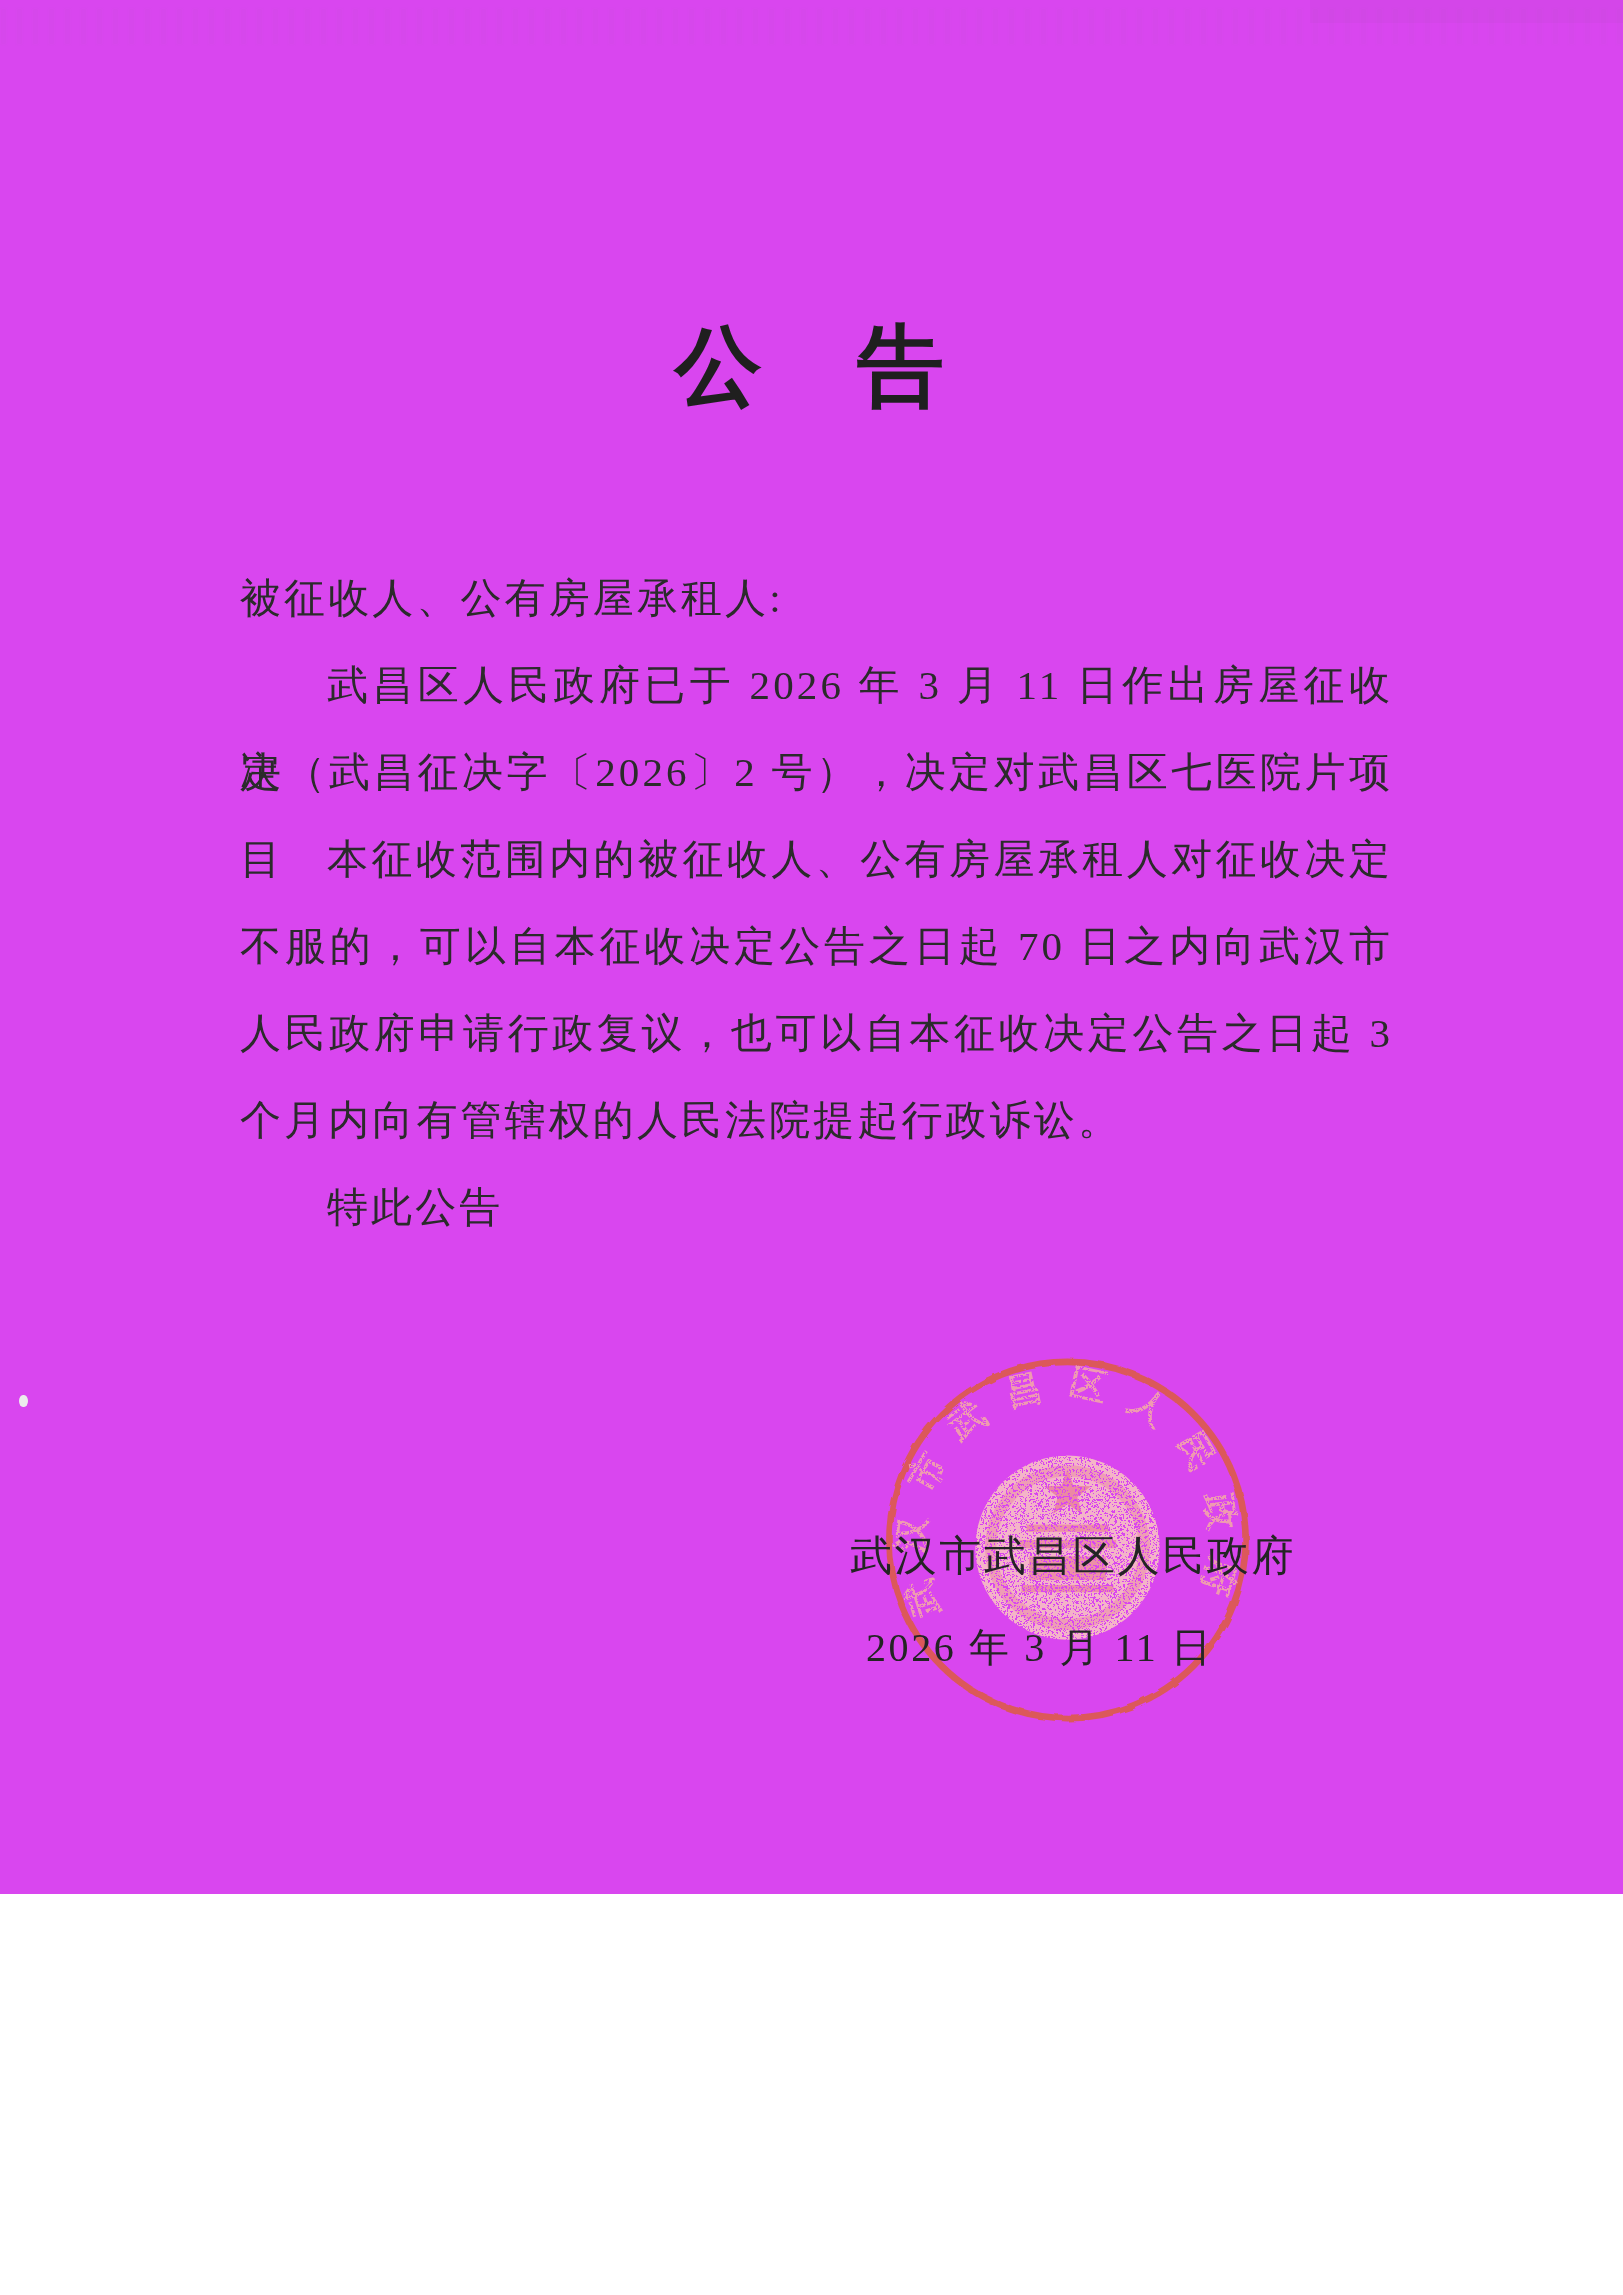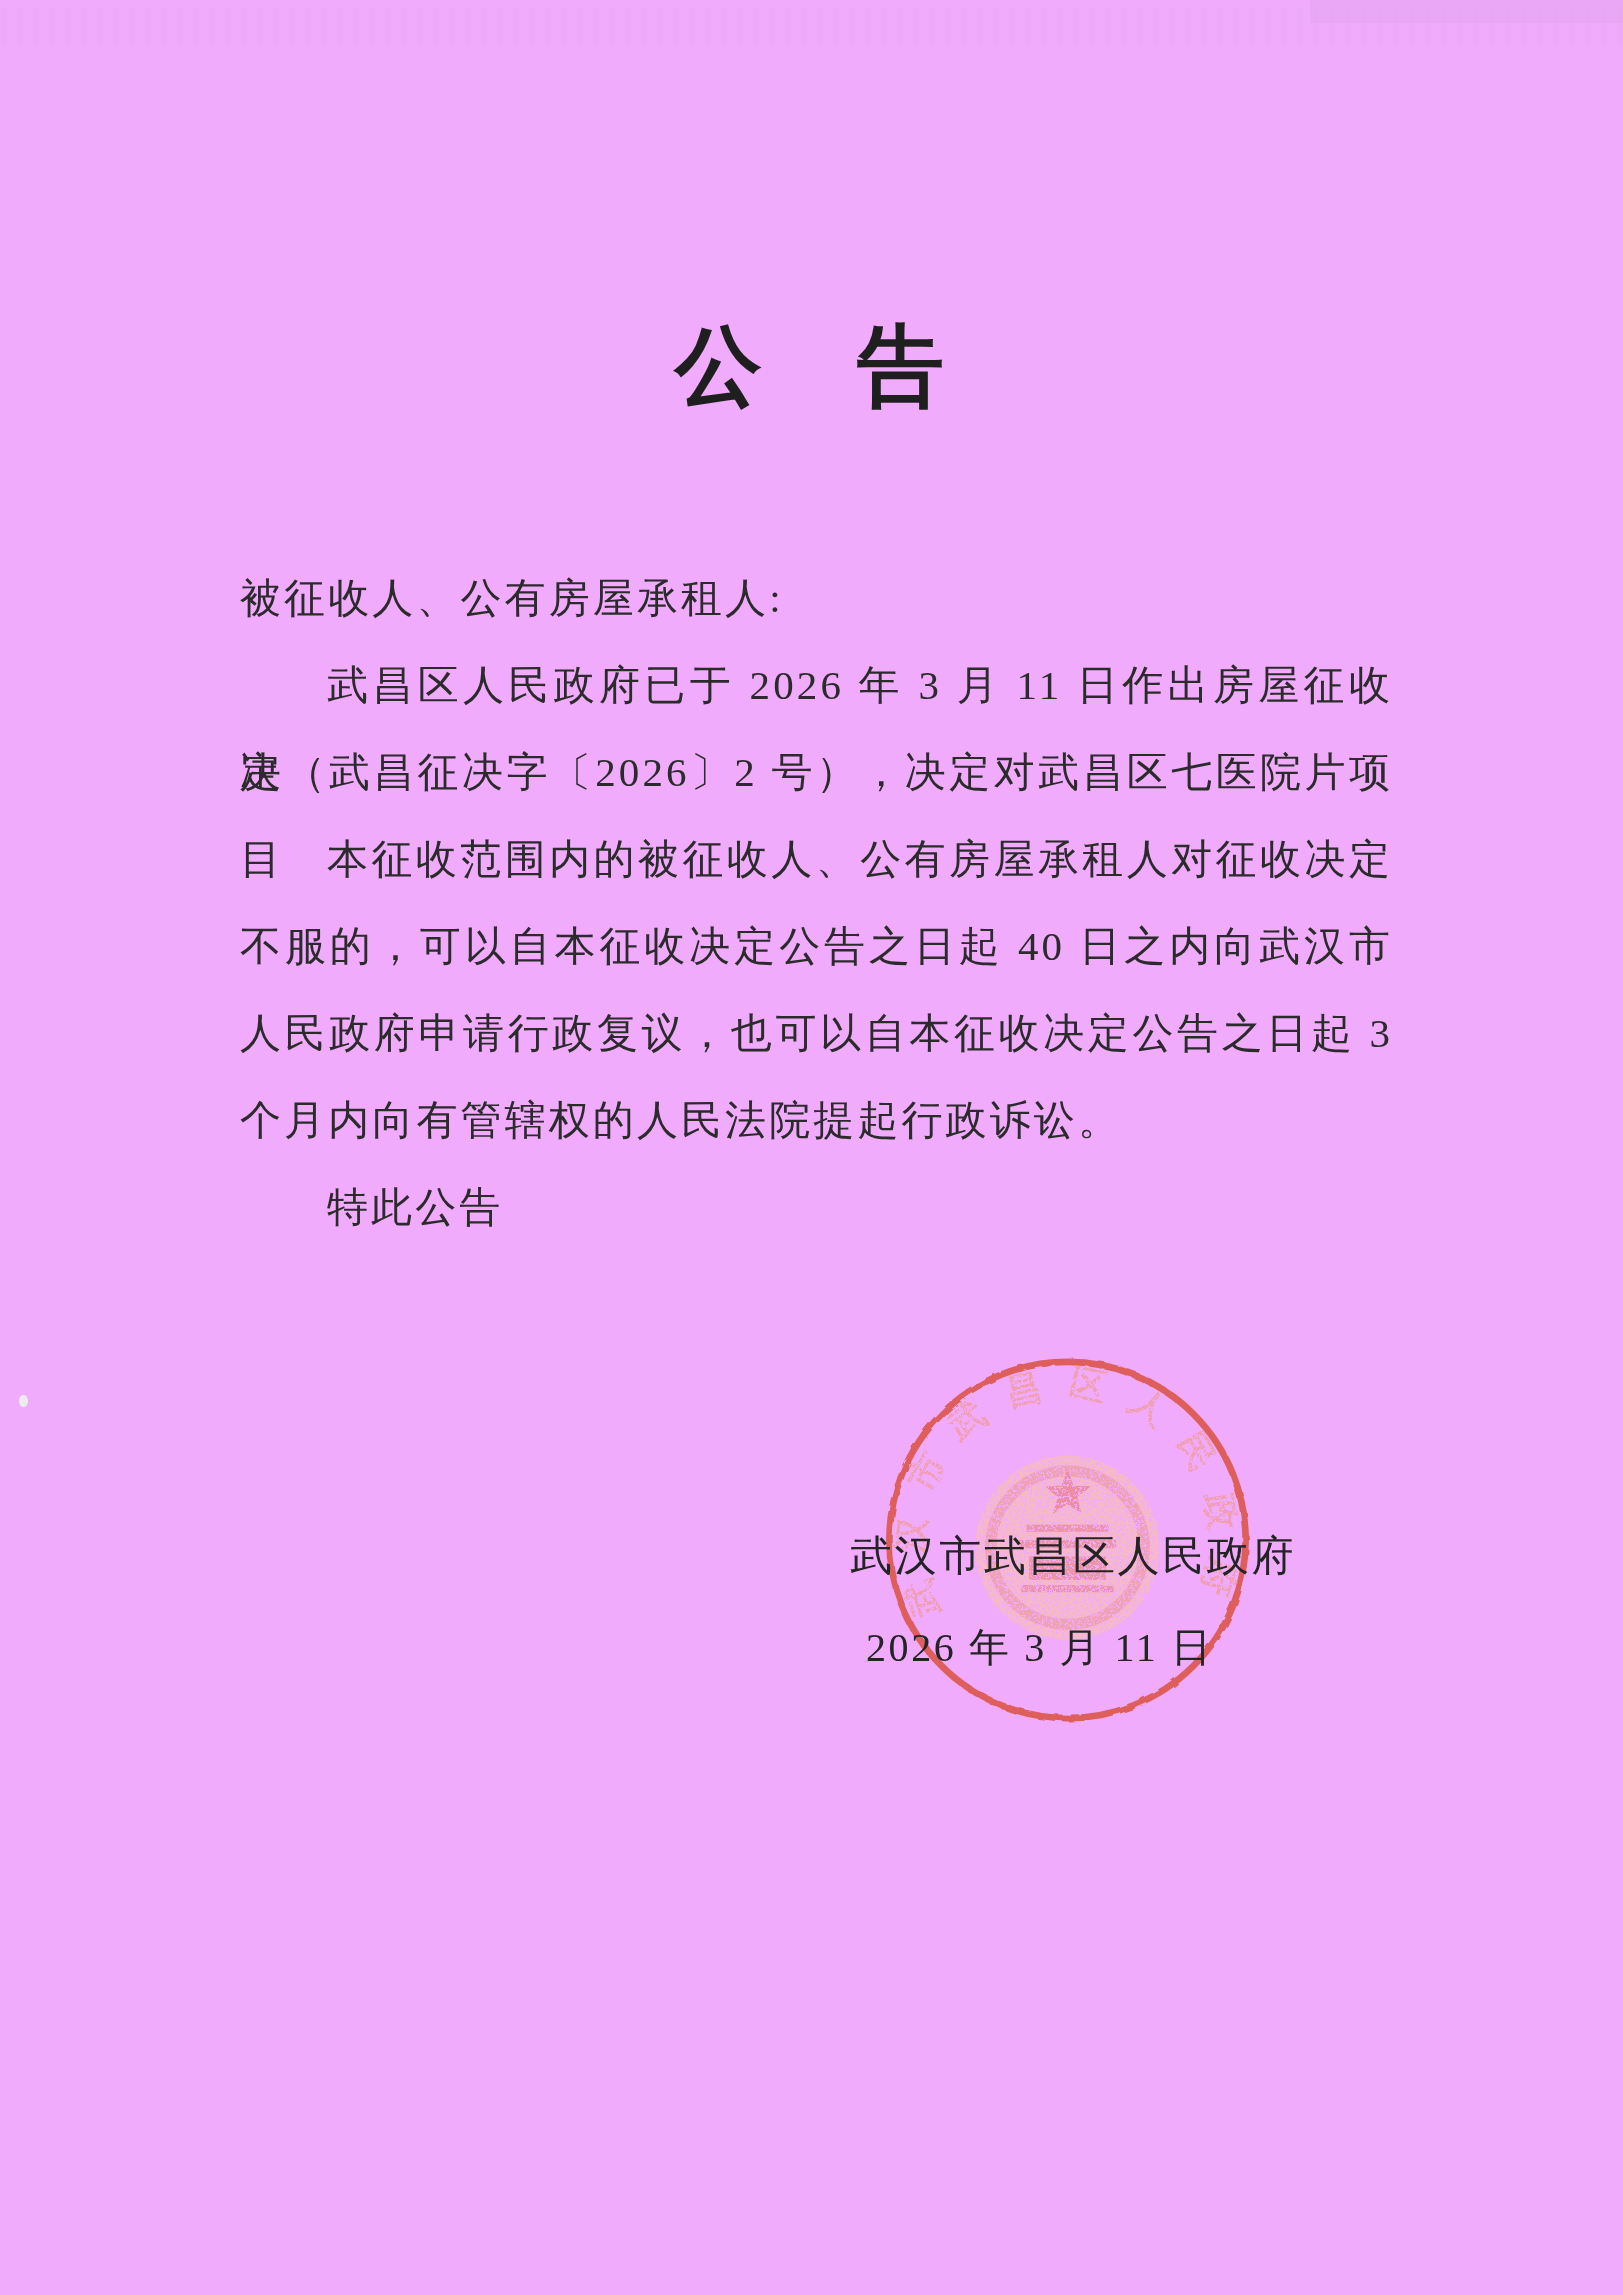--- a/index.html
+++ b/index.html
@@ -3,22 +3,22 @@
 <meta charset="utf-8">
 <style>
   html, body {
     margin: 0;
     padding: 0;
     background: #ffffff;
   }
   .page {
     position: relative;
     width: 1623px;
-    height: 2295px;
-    background: #f0abfc;
+    height: 1894px;
+    background: #d946ef;
     overflow: hidden;
     font-family: "Liberation Serif", "DejaVu Serif", serif;
     color: #2b2b2b;
   }
   
   .artifact-top {
     position: absolute;
     left: 0; top: 8.2px;
     width: 100%; height: 37px;
     background: repeating-linear-gradient(90deg,
@@ -115,21 +115,21 @@
   <div class="artifact-corner"></div>
   <div class="artifact-speck"></div>
 
   <h1 class="title">公　告</h1>
 
   <div class="body-block">
     <div class="line">被征收人、公有房屋承租人:</div>
     <div class="line full indent">武昌区人民政府已于 2026 年 3 月 11 日作出房屋征收决</div>
     <div class="line full">定（武昌征决字〔2026〕2 号），决定对武昌区七医院片项目</div>
     <div class="line full indent">本征收范围内的被征收人、公有房屋承租人对征收决定</div>
-    <div class="line full">不服的，可以自本征收决定公告之日起 40 日之内向武汉市</div>
+    <div class="line full">不服的，可以自本征收决定公告之日起 70 日之内向武汉市</div>
     <div class="line full">人民政府申请行政复议，也可以自本征收决定公告之日起 3</div>
     <div class="line">个月内向有管辖权的人民法院提起行政诉讼。</div>
     <div class="line indent">特此公告</div>
   </div>
 
   <svg class="seal" viewBox="0 0 760 760" xmlns="http://www.w3.org/2000/svg">
     <defs>
       <filter id="speckle" x="-15%" y="-15%" width="130%" height="130%">
         <feTurbulence type="fractalNoise" baseFrequency="0.17" numOctaves="3" seed="11" result="n"></feTurbulence>
         <feColorMatrix in="n" type="luminanceToAlpha" result="na"></feColorMatrix>

